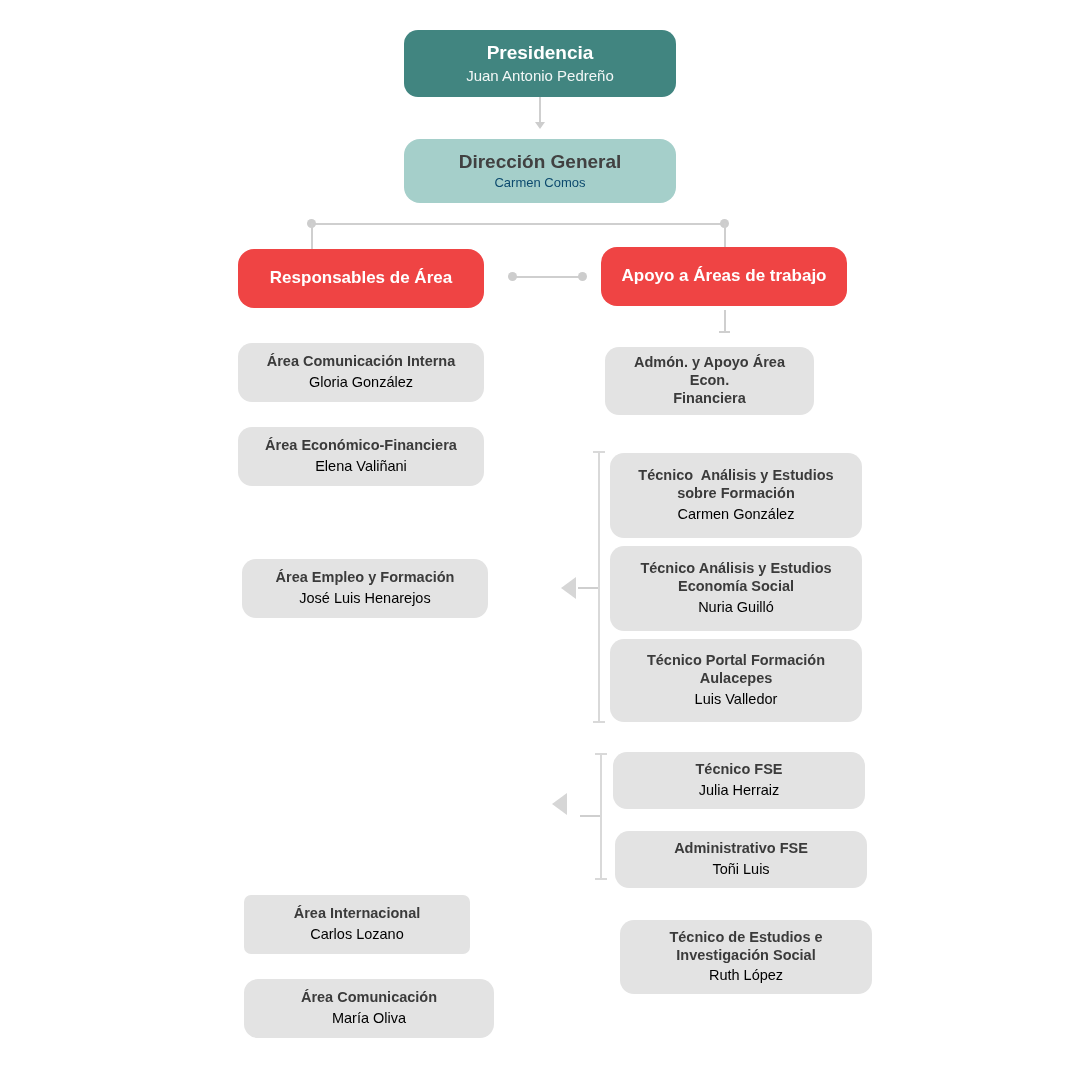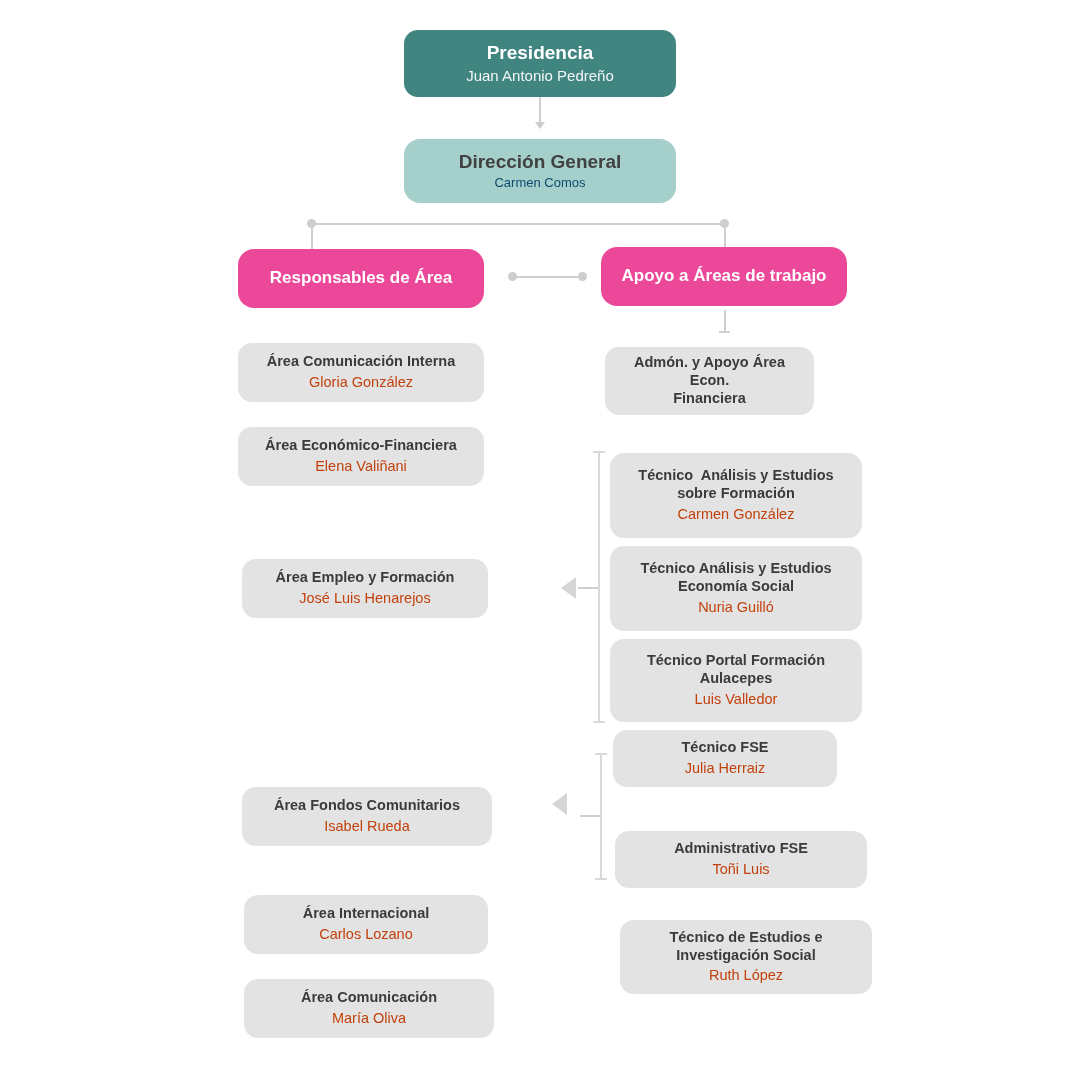--- a/index.html
+++ b/index.html
@@ -46,26 +46,26 @@
 
   
   .node.teal            { background: #418580; text-align: right; }
   .node.teal .title     { color: #ffffff; font-size: 19px; }
   .node.teal .person    { color: #f2f7f6; font-size: 15px; font-weight: normal; }
 
   .node.teal-light         { background: #a5cfca; border-radius: 16px; }
   .node.teal-light .title  { color: #414141; font-size: 19px; }
   .node.teal-light .person { color: #0c4a6e; font-size: 13px; font-weight: normal; text-align: right; }
 
-  .node.dark            { background: #ec4899; border-radius: 16px; }
+  .node.dark            { background: #ef4444; border-radius: 16px; }
   .node.dark .title     { color: #ffffff; font-size: 17px; }
 
   .node.gray            { background: #e3e3e3; }
   .node.gray .title     { color: #3b3b3b; font-size: 14.5px; }
-  .node.gray .person    { color: #c2410c; font-size: 14.5px; font-weight: normal; }
+  .node.gray .person    { color: #000000; font-size: 14.5px; font-weight: normal; }
 
   
   .conn {
     position: absolute;
     background: #cfcfcf;
   }
   .conn.v { width: 2px; }
   .conn.h { height: 2px; }
 
   .dot {
@@ -164,26 +164,22 @@
   <div class="node gray" style="left:238px; top:427px; width:246px; height:59px;">
     <div class="title">Área Económico-Financiera</div>
     <div class="person">Elena Valiñani</div>
   </div>
 
   <div class="node gray" style="left:242px; top:559px; width:246px; height:59px;">
     <div class="title">Área Empleo y Formación</div>
     <div class="person">José Luis Henarejos</div>
   </div>
 
-  <div class="node gray" style="left:242px; top:787px; width:250px; height:59px;">
-    <div class="title">Área Fondos Comunitarios</div>
-    <div class="person">Isabel Rueda</div>
-  </div>
-
-  <div class="node gray" style="left:244px; top:895px; width:244px; height:59px;">
+
+  <div class="node gray" style="left:244px; top:895px; width:226px; height:59px;border-radius:7px;">
     <div class="title">Área Internacional</div>
     <div class="person">Carlos Lozano</div>
   </div>
 
   <div class="node gray" style="left:244px; top:979px; width:250px; height:59px;">
     <div class="title">Área Comunicación</div>
     <div class="person">María Oliva</div>
   </div>
 
   <div class="node gray" style="left:605px; top:347px; width:209px; height:68px;">
@@ -202,21 +198,21 @@
 Economía Social</div>
     <div class="person">Nuria Guilló</div>
   </div>
 
   <div class="node gray" style="left:610px; top:639px; width:252px; height:83px;">
     <div class="title">Técnico Portal Formación
 Aulacepes</div>
     <div class="person">Luis Valledor</div>
   </div>
 
-  <div class="node gray" style="left:613px; top:730px; width:224px; height:57px;">
+  <div class="node gray" style="left:613px; top:752px; width:252px; height:57px;">
     <div class="title">Técnico FSE</div>
     <div class="person">Julia Herraiz</div>
   </div>
 
   <div class="node gray" style="left:615px; top:831px; width:252px; height:57px;">
     <div class="title">Administrativo FSE</div>
     <div class="person">Toñi Luis</div>
   </div>
 
   <div class="node gray" style="left:620px; top:920px; width:252px; height:74px;">

